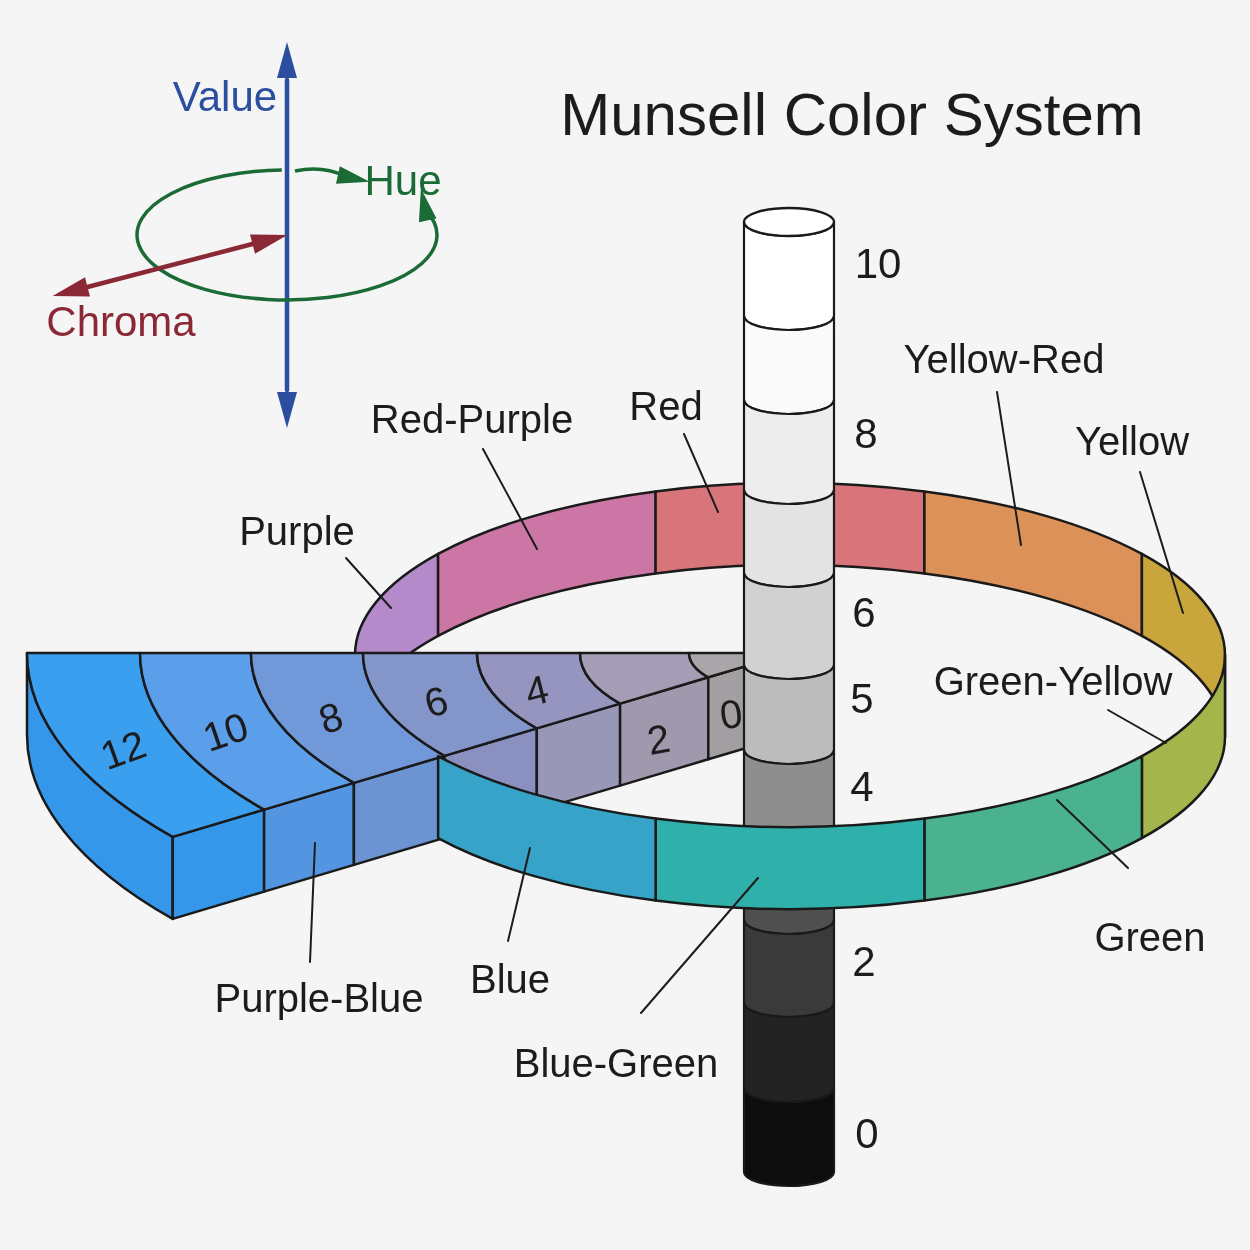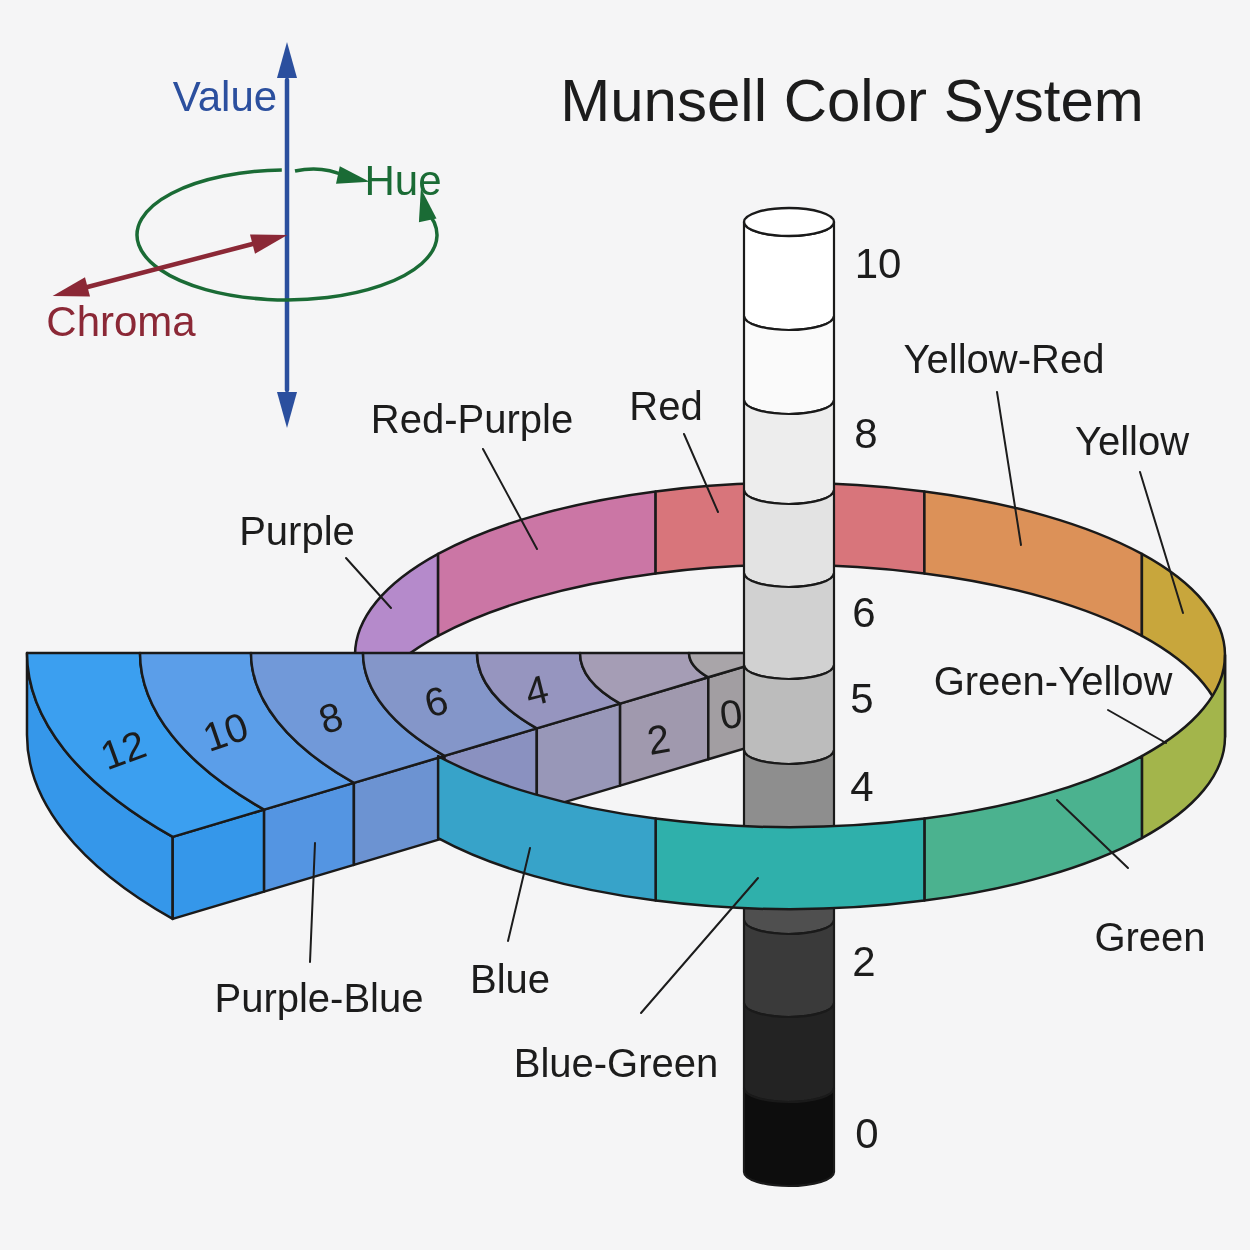--- a/index.html
+++ b/index.html
@@ -6,21 +6,21 @@
   body{
     width:1250px;height:1250px;
     background:#f5f5f6;
     font-family:"Liberation Sans",sans-serif;
     overflow:hidden;
   }
   .stage{position:relative;width:1250px;height:1250px;}
   .stage svg{position:absolute;left:0;top:0;}
   .title{
     position:absolute;
-    left:852px;top:66px;
+    left:852px;top:80px;
     transform:translateX(-50%);
     font-size:60px;
     font-weight:400;
     color:#1c1c1c;
     margin:0;white-space:nowrap;
     letter-spacing:0px;
     z-index:2;
   }
 </style>
 </head>

